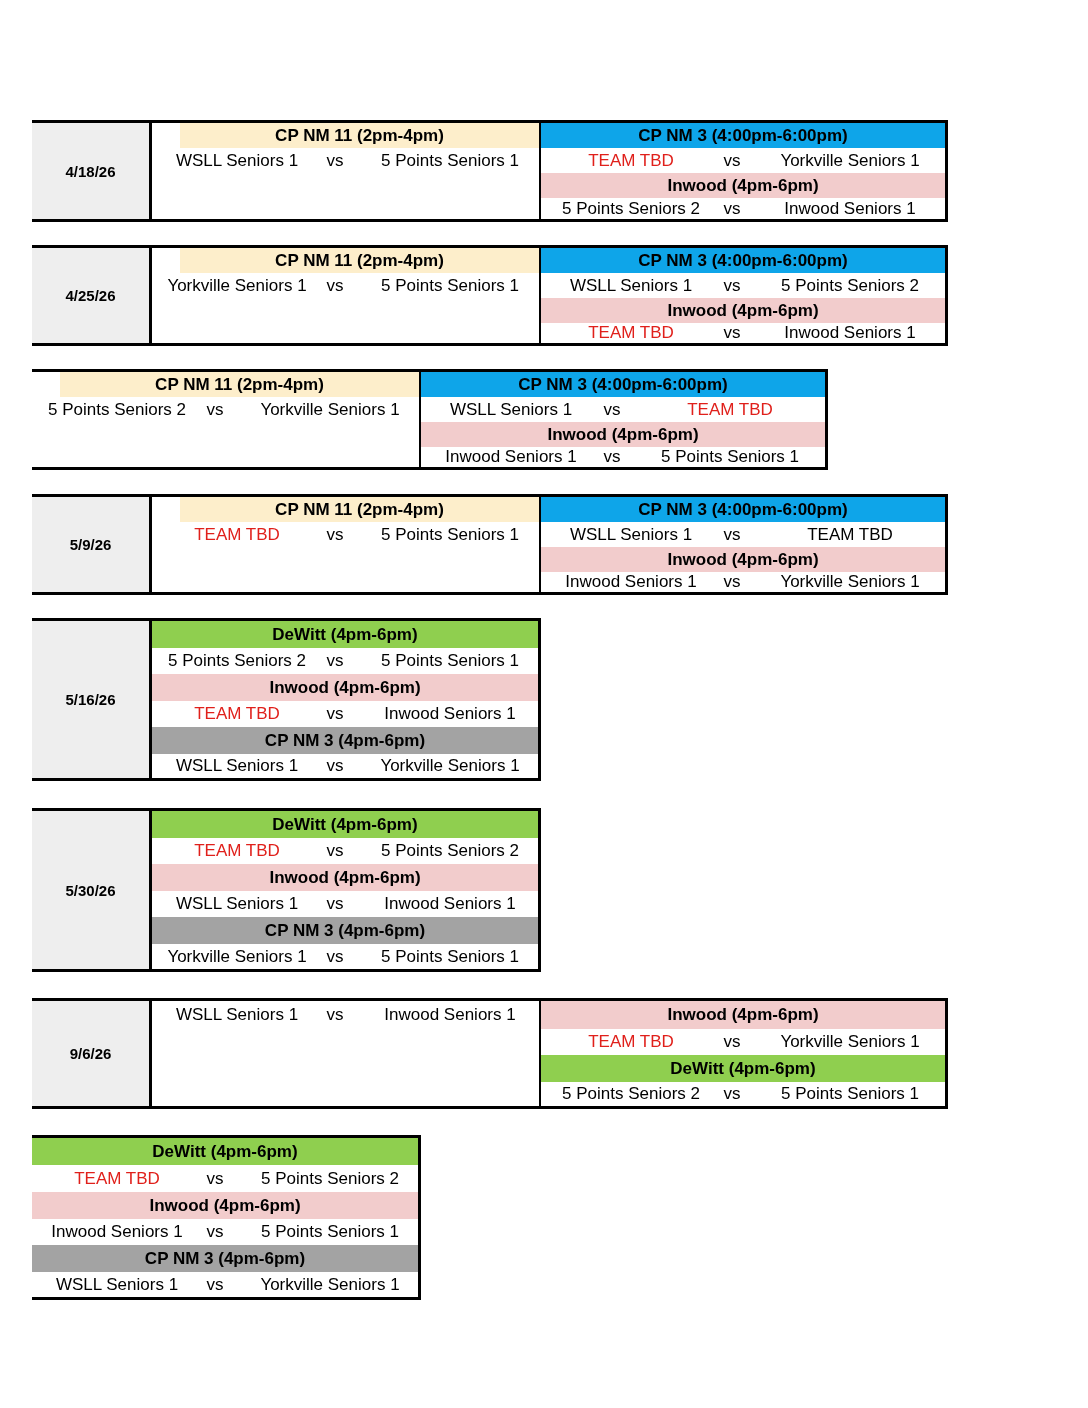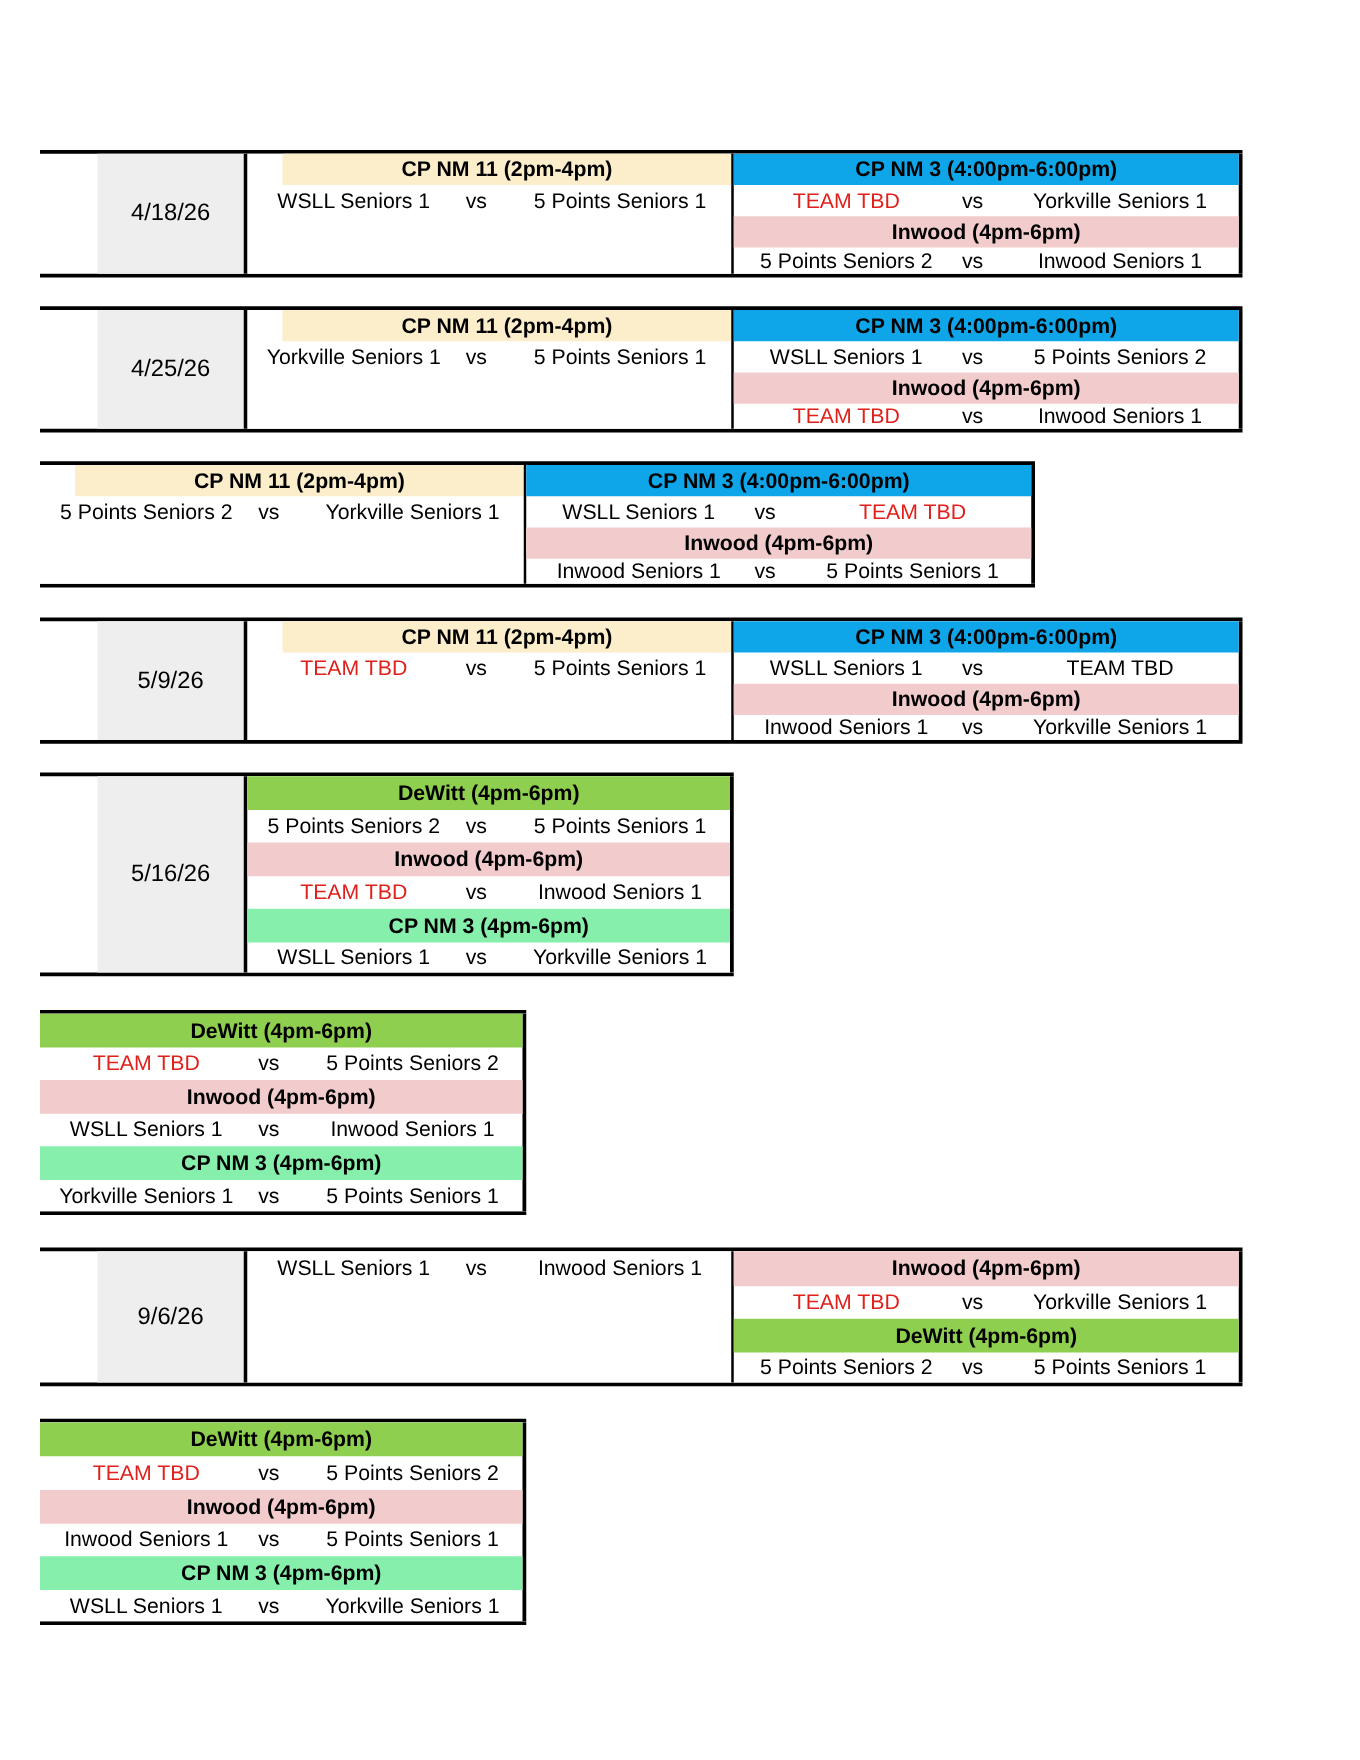--- a/index.html
+++ b/index.html
@@ -1,41 +1,41 @@
 <!DOCTYPE html>
 <html><head>
 <meta charset="utf-8">
 <style>
   html, body { margin: 0; padding: 0; background: #ffffff; }
   body { width: 1088px; height: 1408px; position: relative; overflow: hidden;
          font-family: "Liberation Sans", "DejaVu Sans", sans-serif; color: #000; }
   .block { position: absolute; left: 32px; display: flex;
            border-top: 3px solid #000; border-bottom: 3px solid #000; box-sizing: border-box; }
   .date { width: 120px; background: #eeeeee; display: flex; align-items: center; justify-content: center;
-          font-weight: normal; font-size: 19px; border-right: 3px solid #000; box-sizing: border-box; flex: none; margin-left: 46px; }
+          font-weight: bold; font-size: 15px; border-right: 3px solid #000; box-sizing: border-box; flex: none; }
   .panel { display: flex; flex-direction: column; box-sizing: border-box; background: #fff; }
   .panel.left { width: 387px; }
   .panel.right { width: 409px; border-left: 2px solid #000; border-right: 3px solid #000; }
   .panel.left.solo { border-right: 3px solid #000; width: 389px; }
   .venue { text-align: center; font-weight: bold; font-size: 17px; display: flex; align-items: center;
            justify-content: center; box-sizing: border-box; }
   .game { display: flex; align-items: center; font-size: 17px; position: relative; box-sizing: border-box; padding-left: 10px; }
   .game span { position: absolute; white-space: nowrap; }
   .team-a { left: 0; width: 170px; text-align: center; }
   .vs { left: 172px; width: 22px; text-align: center; }
   .team-b { left: 208px; width: 180px; text-align: center; }
   .panel.right .team-a { width: 180px; }
   .panel.right .vs { left: 180px; }
   .panel.right .team-b { left: 213px; width: 192px; }
   .red { color: #e0201b; }
   .bg-yellow { background: #fdeecb; margin-left: 28px; }
   .bg-lightblue { background: #0ea5e9; }
   .bg-pink { background: #f2cccc; }
   .bg-green { background: #8fcf4f; }
-  .bg-blue { background: #86efac; }
+  .bg-blue { background: #a3a3a3; }
   .filler { flex: 1; }
 </style>
 </head>
 <body>
 
 <div class="block" style="top:120px;height:102px;">
   <div class="date">4/18/26</div>
   <div class="panel left">
     <div class="venue bg-yellow" style="height:25px">CP NM 11 (2pm-4pm)</div>
     <div class="game" style="height:25px">
@@ -159,20 +159,21 @@
     <div class="venue bg-blue" style="height:27px">CP NM 3  (4pm-6pm)</div>
     <div class="game" style="height:24px">
       <span class="team-a">WSLL Seniors 1</span>
       <span class="vs">vs</span>
       <span class="team-b">Yorkville Seniors 1</span>
     </div>
   </div>
 </div>
 
 <div class="block" style="top:808px;height:164px;">
+  <div class="date">5/30/26</div>
   <div class="panel left solo">
     <div class="venue bg-green" style="height:27px">DeWitt (4pm-6pm)</div>
     <div class="game" style="height:26px">
       <span class="team-a red">TEAM TBD</span>
       <span class="vs">vs</span>
       <span class="team-b">5 Points Seniors 2</span>
     </div>
     <div class="venue bg-pink" style="height:27px">Inwood (4pm-6pm)</div>
     <div class="game" style="height:26px">
       <span class="team-a">WSLL Seniors 1</span>

